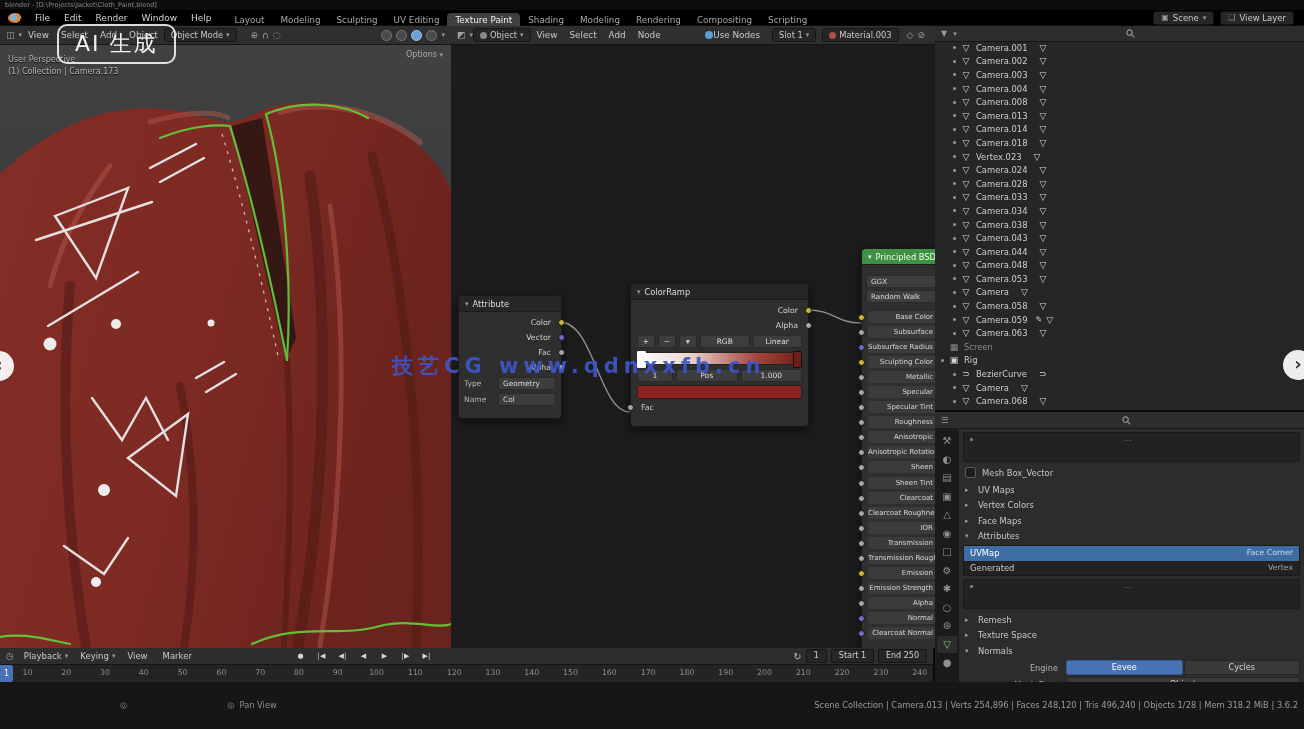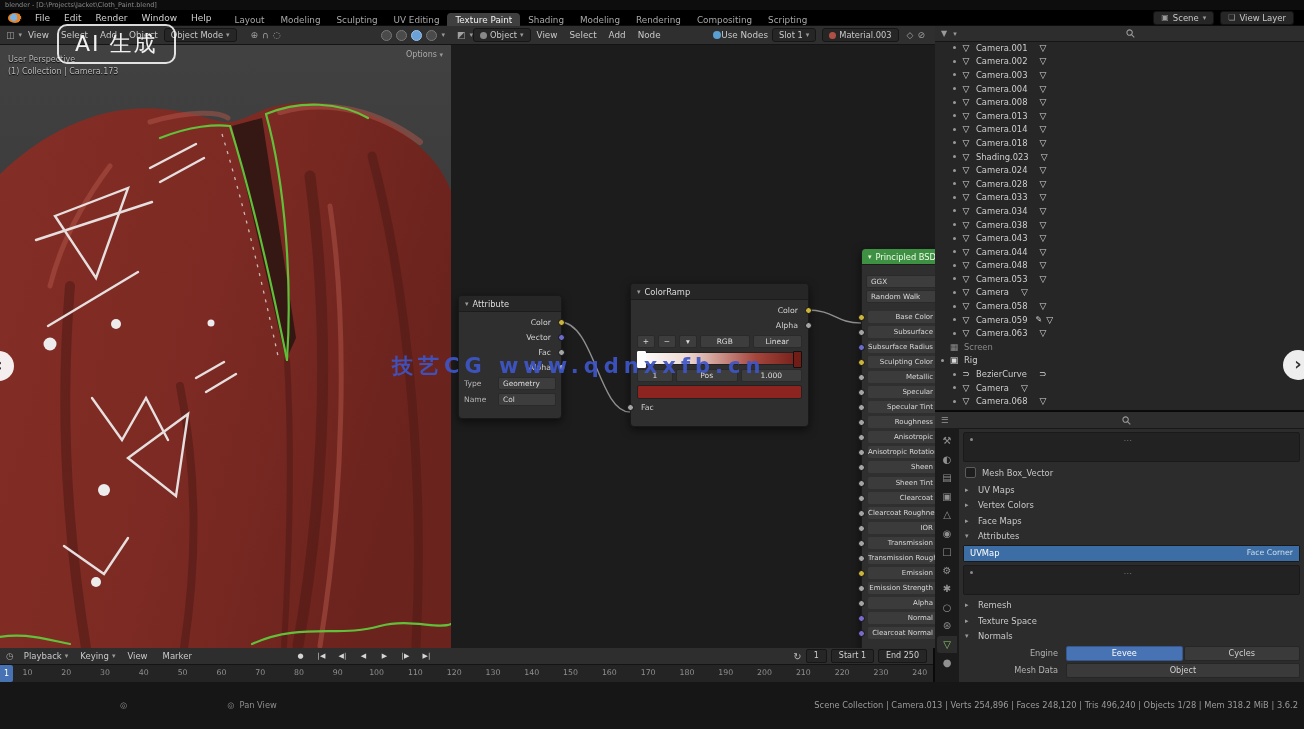--- a/index.html
+++ b/index.html
@@ -309,21 +309,21 @@
 
       <span class="hd-menu">View</span>
           <span class="hd-menu">Select</span>
           <span class="hd-menu">Add</span>
           <span class="hd-menu">Node</span>
         </div>
       <span style="margin-left:auto;display:flex;align-items:center;">
         <span style="width:8px;height:8px;border-radius:50%;background:#5a9fd4;display:inline-block"></span>
         <span>Use Nodes</span>
       </span>
-      <span class="hd-box" style="margin-left:4px">
+      <span class="hd-box" style="margin-left:12px">
         <span>Slot 1</span>
         <span class="caret">▾</span>
       </span>
       <span class="hd-box" style="margin-left:6px">
         <span style="width:7px;height:7px;border-radius:50%;background:#b05045;display:inline-block"></span>
         <span>Material.003</span>
       </span>
       <span class="hd-ic" style="margin-left:8px">◇</span>
       <span class="hd-ic">⊘</span>
     </div>
@@ -577,21 +577,21 @@
         <div class="olrow">
         <span class="oldot"></span>
         <span class="olic">▽</span>
         <span class="olname">Camera.018</span>
         <span class="olex"></span>
         <span class="olic2">▽</span>
       </div>
         <div class="olrow">
         <span class="oldot"></span>
         <span class="olic">▽</span>
-        <span class="olname">Shading.023</span>
+        <span class="olname">Vertex.023</span>
         <span class="olex"></span>
         <span class="olic2">▽</span>
       </div>
         <div class="olrow">
         <span class="oldot"></span>
         <span class="olic">▽</span>
         <span class="olname">Camera.024</span>
         <span class="olex"></span>
         <span class="olic2">▽</span>
       </div>
@@ -802,20 +802,24 @@
           <div class="sectrow">
           <span class="sc">▾</span>
           <span>Attributes</span>
         </div>
         </div>
       <div class="attrlist">
 
       <div class="attrrow selected">
           <span>UVMap</span>
           <span class="attrmeta">Face Corner</span>
+        </div>
+          <div class="attrrow">
+          <span>Generated</span>
+          <span class="attrmeta">Vertex</span>
         </div>
         </div>
       <div class="listbox">
         <span class="lb-dot"></span>
         <span class="lb-more">⋯</span>
       </div>
       <div>
 
       <div class="sectrow">
           <span class="sc">▸</span>

